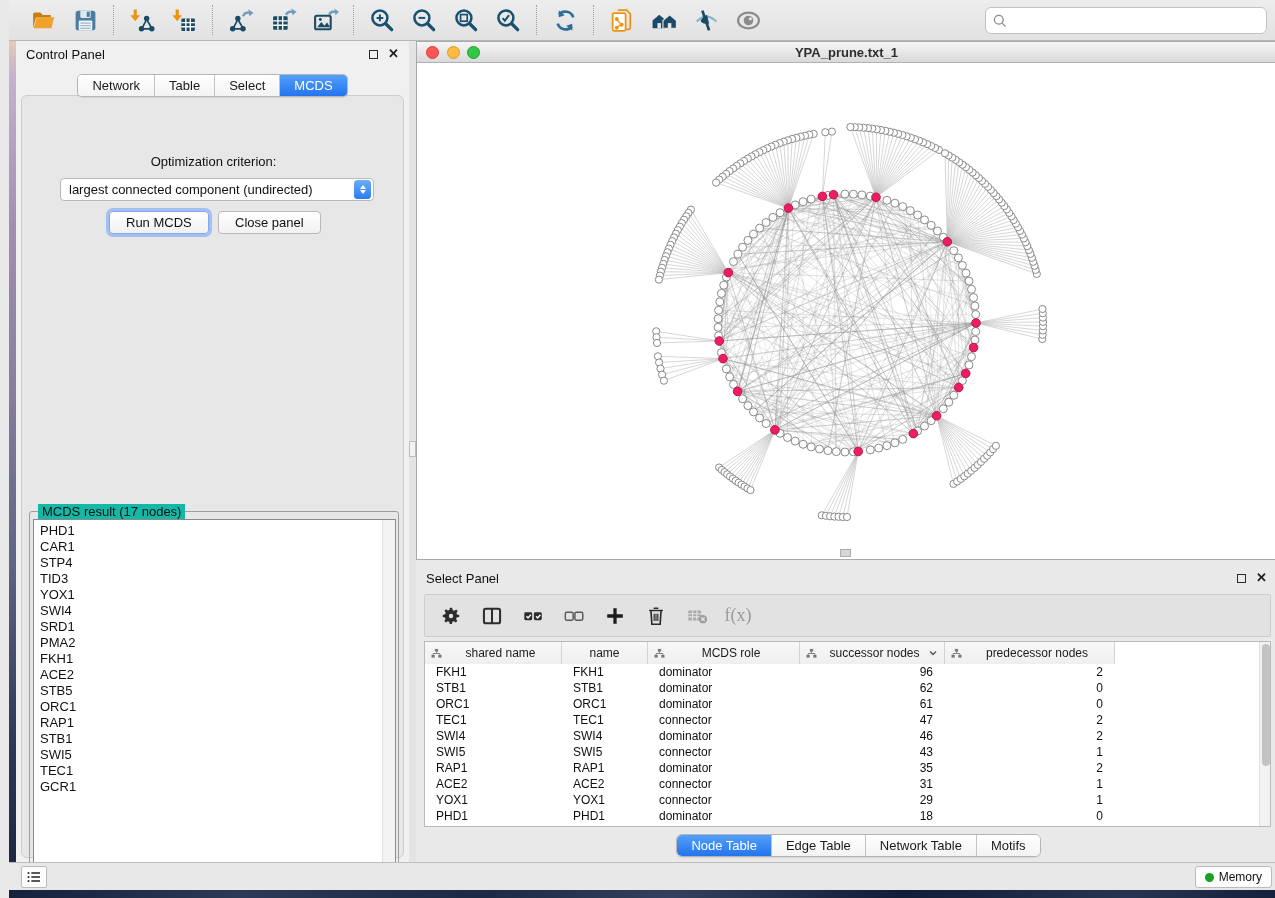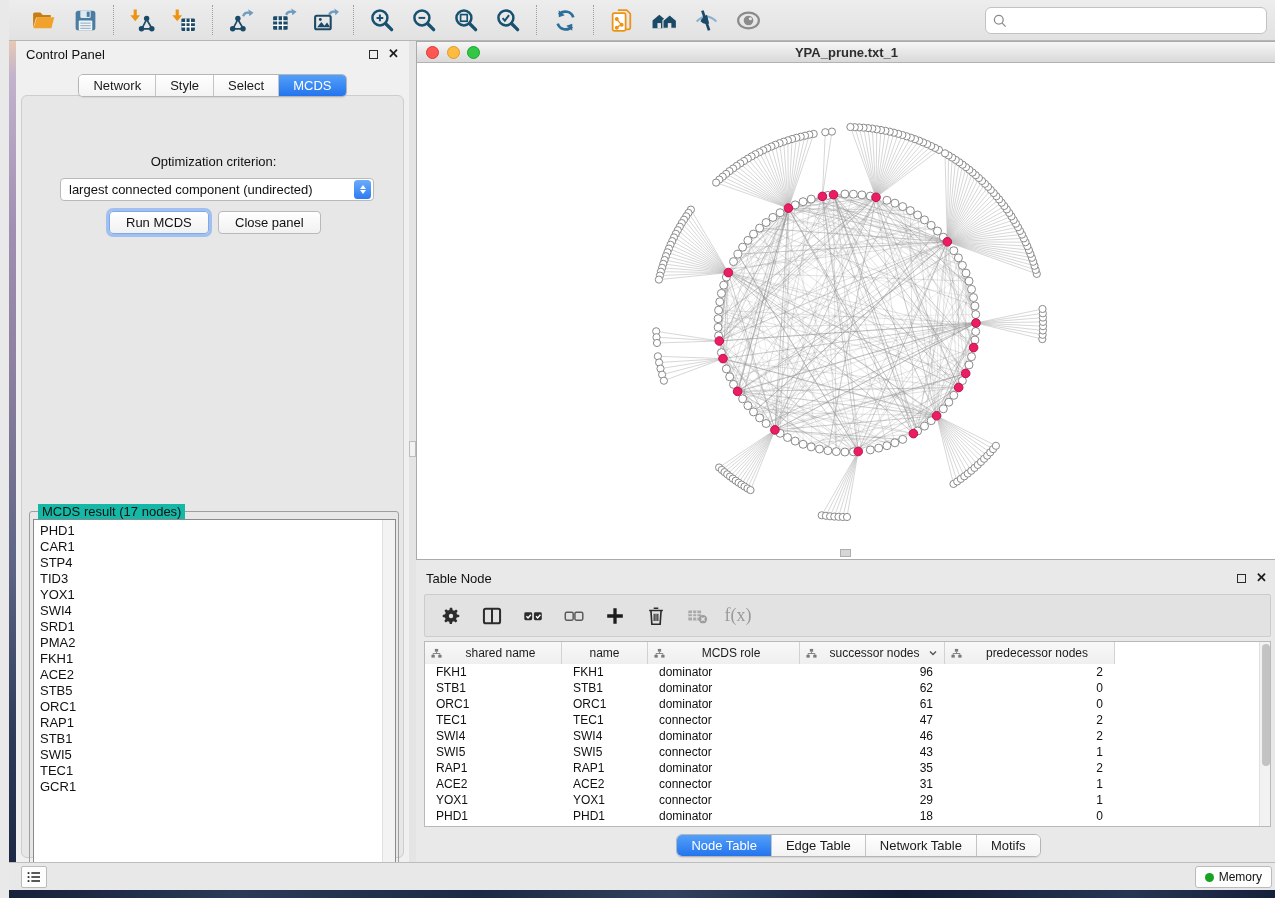--- a/index.html
+++ b/index.html
@@ -297,21 +297,21 @@
     <div class="panel-titlebar">
       <span class="panel-title">Control Panel</span>
       <span class="win-btns">
         <span class="win-float"></span>
         <span class="win-close">✕</span>
       </span>
     </div>
     <div id="cp-tabs">
         <div class="seg" id="cp-seg">
           <div class="seg-tab">Network</div>
-          <div class="seg-tab">Style</div>
+          <div class="seg-tab">Table</div>
           <div class="seg-tab">Select</div>
           <div class="seg-tab active">MCDS</div>
         </div>
       </div>
     <div id="cp-content">
       <div id="criterion-select">
         <span class="val">largest connected component (undirected)</span>
         <span class="stepper">
             <i class="up"></i>
             <i class="dn"></i>
@@ -1125,21 +1125,21 @@
             <circle cx="709.3" cy="340.0" r="4.3"></circle>
             <circle cx="718.3" cy="271.6" r="4.3"></circle>
           </g>
         </svg>
       <div id="net-handle"></div>
     </div>
   </div>
 
   <div id="table-panel">
     <div class="panel-titlebar">
-      <span class="panel-title">Table Node</span>
+      <span class="panel-title">Select Panel</span>
       <span class="win-btns">
         <span class="win-float"></span>
         <span class="win-close">✕</span>
       </span>
     </div>
     <div id="tp-toolbar">
         <div class="tp-btn">
           <svg viewBox="0 0 24 24">
             <path fill="#2c2c2c" d="M21 13.2v-2.4l-2.4-.5a7 7 0 0 0-.7-1.7l1.4-2-1.7-1.7-2 1.4a7 7 0 0 0-1.7-.7L13.2 3h-2.4l-.5 2.4a7 7 0 0 0-1.7.7l-2-1.4-1.7 1.7 1.4 2a7 7 0 0 0-.7 1.7L3 10.8v2.4l2.4.5c.2.6.4 1.2.7 1.7l-1.4 2 1.7 1.7 2-1.4c.5.3 1.1.5 1.7.7l.5 2.4h2.4l.5-2.4a7 7 0 0 0 1.7-.7l2 1.4 1.7-1.7-1.4-2c.3-.5.5-1.1.7-1.7l2.4-.5Z"></path>
             <circle cx="12" cy="12" r="2.4" fill="#e2e2e2"></circle>

